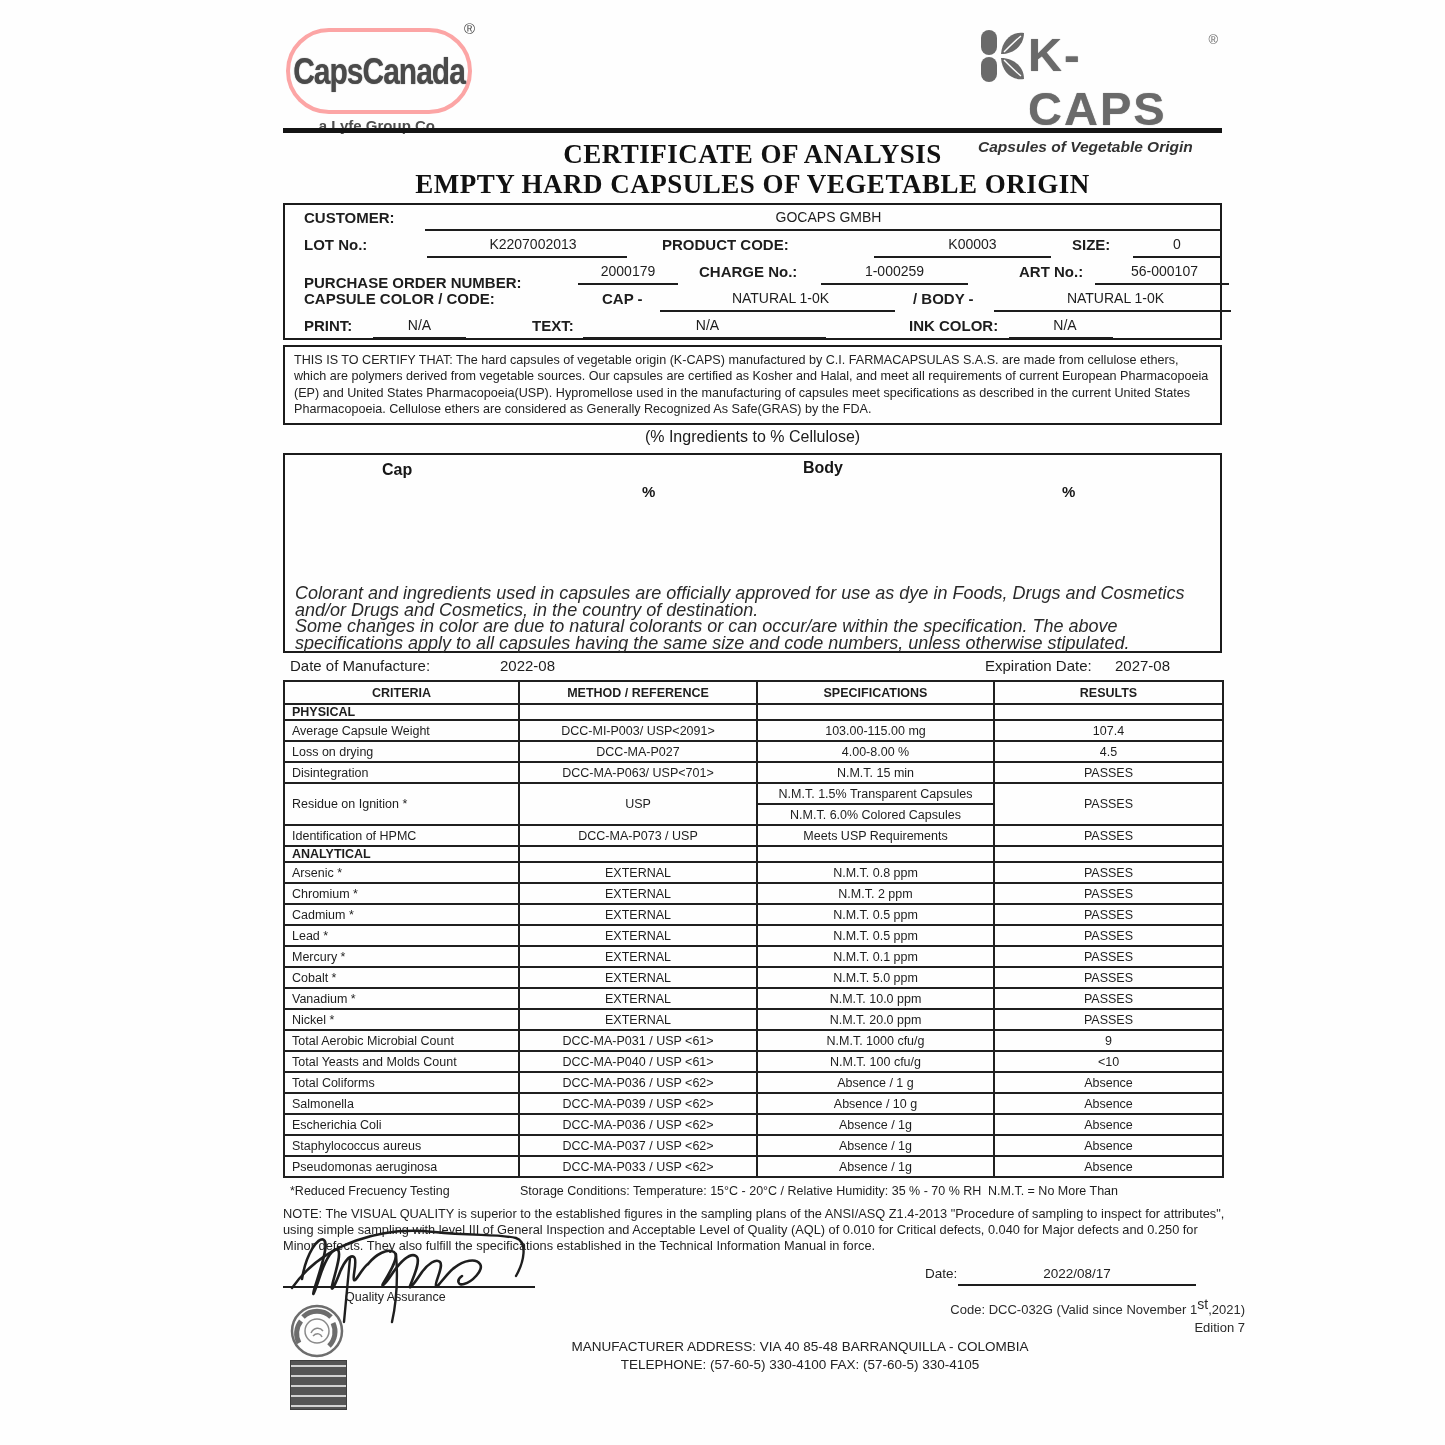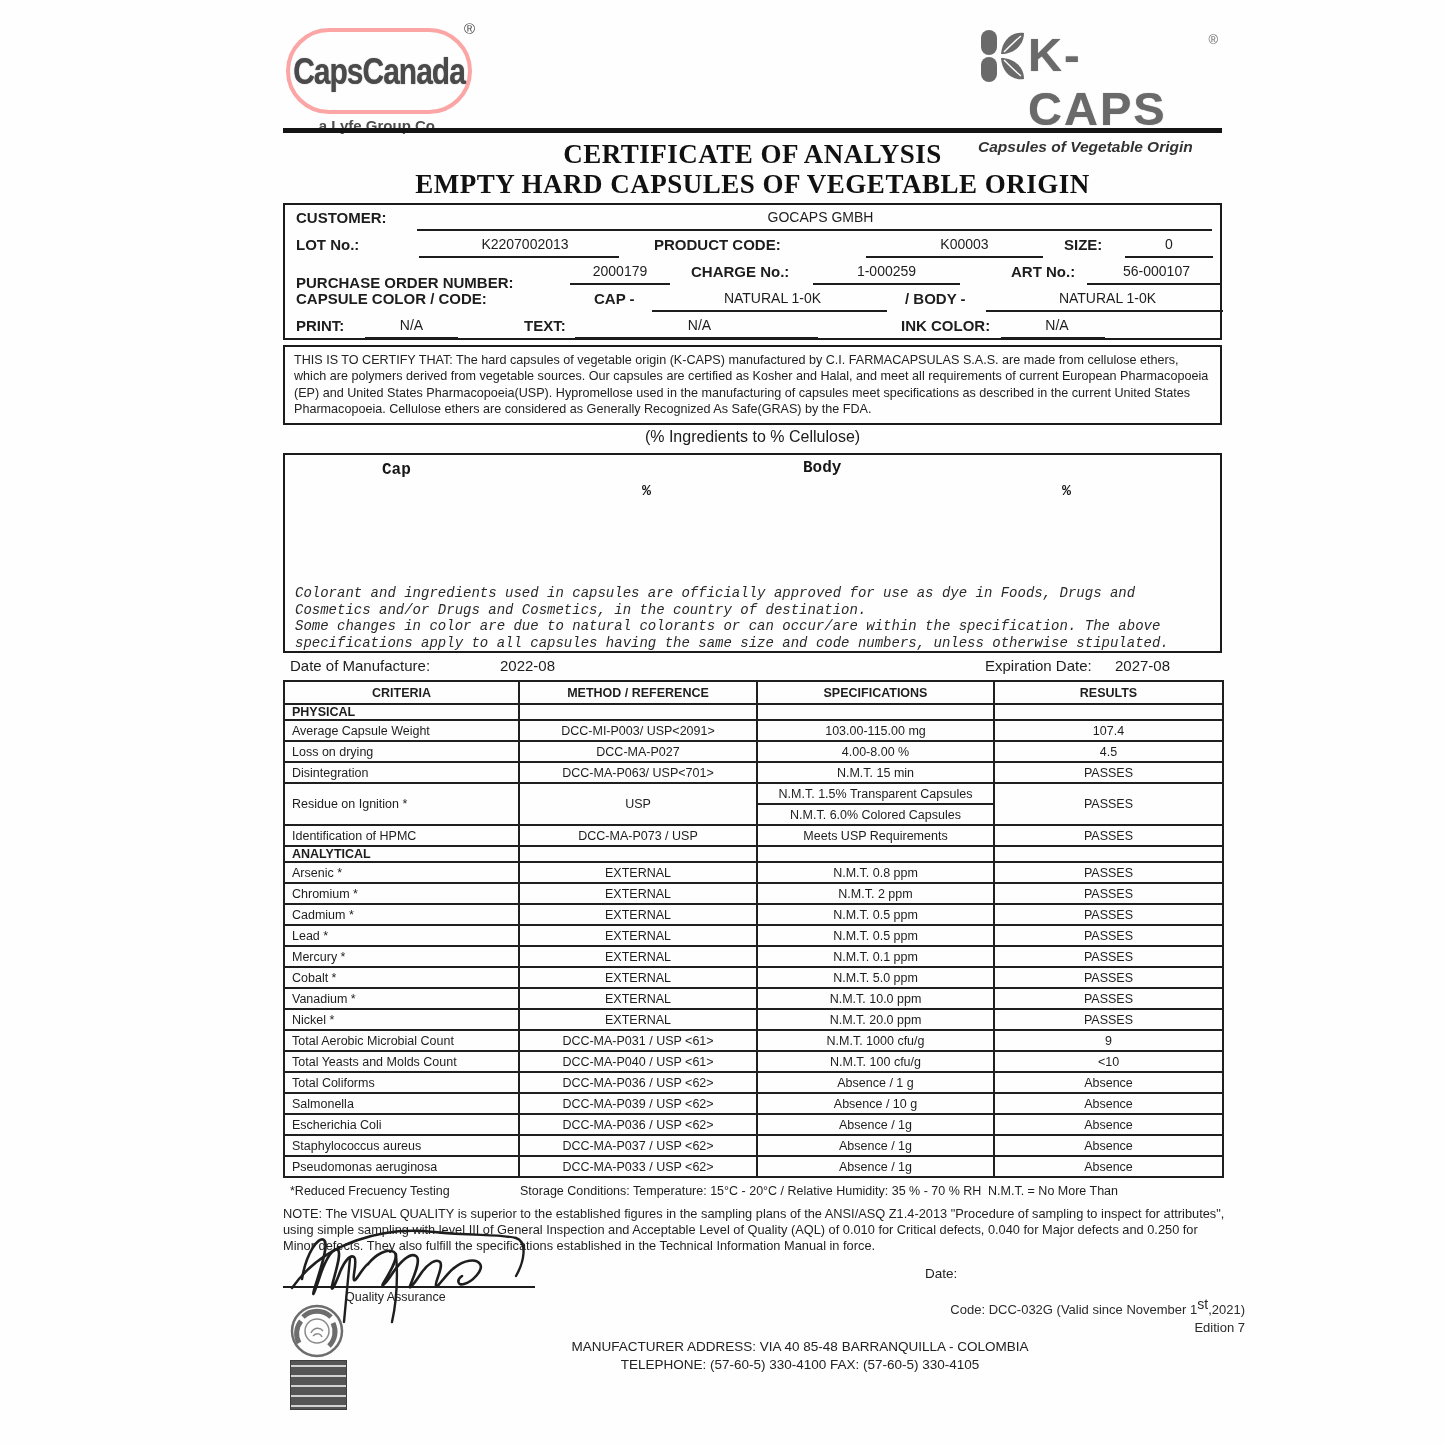--- a/index.html
+++ b/index.html
@@ -26,36 +26,36 @@
   .kc-tagline { margin-top:2px; font-size:15.5px; font-weight:bold; font-style:italic; color:#333; }
 
   
   .title-rule { left:283px; top:128px; width:939px; height:5px; background:#141414; }
   .doc-title { left:283px; width:939px; text-align:center; font-family:"Liberation Serif", serif;
                font-weight:bold; font-size:27px; color:#111; letter-spacing:0.5px; }
   .t1 { top:139px; } .t2 { top:169px; }
 
   
   .cust-box { left:283px; top:203px; width:939px; height:137px; border:2.5px solid #1b1b1b; }
-  .crow { position:absolute; left:4px; width:100%; height:27px; }
+  .crow { position:absolute; left:12px; width:100%; height:27px; }
   .lbl { position:absolute; font-size:15px; font-weight:bold; white-space:nowrap; }
   .val-line { position:absolute; height:22px; border-bottom:2.5px solid #1d1d1d; font-size:14px;
               white-space:nowrap; overflow:visible;text-align:center; }
   .vl-left { padding-left:12px; } .vl-center { text-align:center; }
 
   
   .certify-box { left:283px; top:345px; width:939px; min-height:77px; border:2.5px solid #1b1b1b;
                  padding:5px 9px; font-size:12.6px; line-height:16.4px; color:#222; }
 
   
   .ing-heading { left:283px; top:428px; width:939px; text-align:center; font-size:16px; color:#1b1b1b; }
-  .ing-box { left:283px; top:453px; width:939px; height:200px; border:2.5px solid #1b1b1b;font-family:Liberation Mono, monospace; }
+  .ing-box { left:283px; top:453px; width:939px; height:200px; border:2.5px solid #1b1b1b; }
   .ing-h { position:absolute; font-size:16px; font-weight:bold; color:#161616; }
   .ing-p { position:absolute; font-size:15px; font-weight:bold; color:#161616; }
-  .ing-note { position:absolute; left:10px; width:918px; font-size:14px; font-style:italic;
+  .ing-note { position:absolute; left:10px; width:918px; font-size:18px; font-style:italic;
               line-height:16.5px; color:#2a2a2a; }
 
   
   .dates-line { left:283px; top:657px; width:939px; height:22px; font-size:15px; }
   .dates-line span { position:absolute; white-space:nowrap; }
 
   
   .rt { left:283px; top:680px; }
   table { border-collapse:collapse; table-layout:fixed; width:939px; }
   th, td { border:2px solid #1f1f1f; font-size:12.5px; color:#1d1d1d; text-align:center;
@@ -362,20 +362,23 @@
     <circle cx="28" cy="28" r="25" fill="none" stroke="#6d6d6d" stroke-width="2.5"></circle>
     <path d="M14,14 A20,20 0 0,1 42,14" fill="none" stroke="#6d6d6d" stroke-width="5"></path>
     <path d="M10,40 A20,20 0 0,1 12,18" fill="none" stroke="#6d6d6d" stroke-width="5"></path>
     <path d="M44,20 A20,20 0 0,1 40,43" fill="none" stroke="#6d6d6d" stroke-width="5"></path>
     <circle cx="28" cy="28" r="12" fill="none" stroke="#8a8a8a" stroke-width="1.5"></circle>
     <path d="M22,30 C25,24 31,24 34,28 M24,33 C28,29 32,31 33,34" fill="none" stroke="#8a8a8a" stroke-width="1.5"></path>
   </svg>
   <div class="abs stamp-block"></div>
 
   <span class="abs nw date-label">Date:</span>
+  <div class="abs date-line">
+    <span>2022/08/17</span>
+  </div>
 
   <div class="abs code-block">
     <div class="nw"><span>Code: DCC-032G (Valid since November 1</span><sup>st</sup><span>,2021)</span></div>
     <div class="ed">Edition 7</div>
   </div>
 
   <div class="abs addr-block">
     <div>MANUFACTURER ADDRESS: VIA 40 85-48 BARRANQUILLA - COLOMBIA</div>
     <div>TELEPHONE: (57-60-5) 330-4100 FAX: (57-60-5) 330-4105</div>
   </div>

